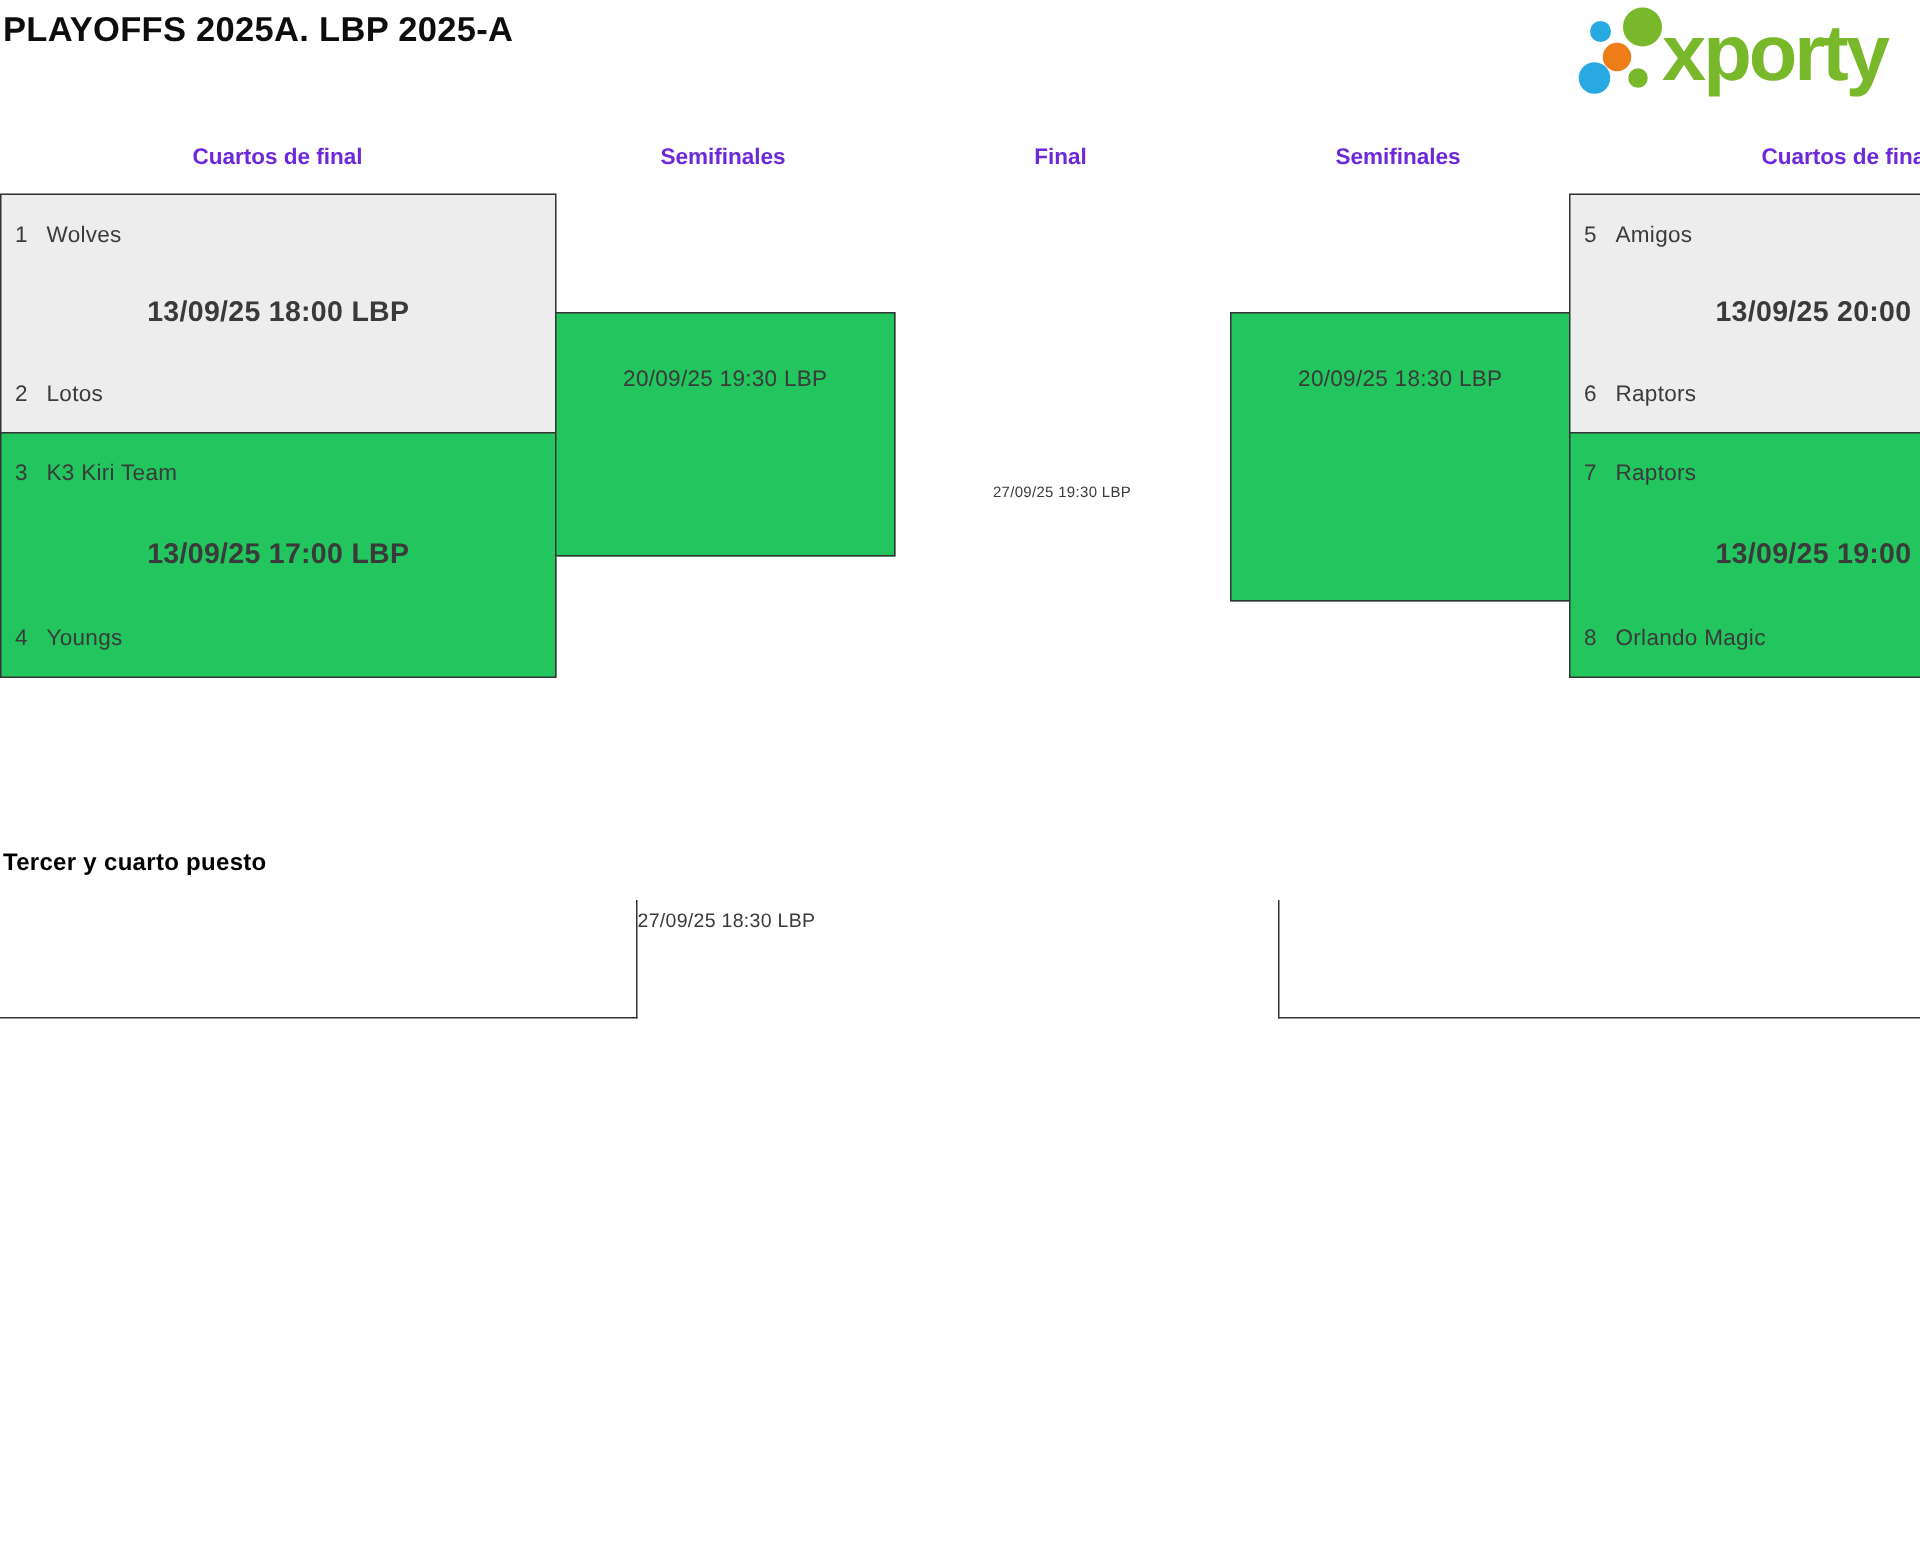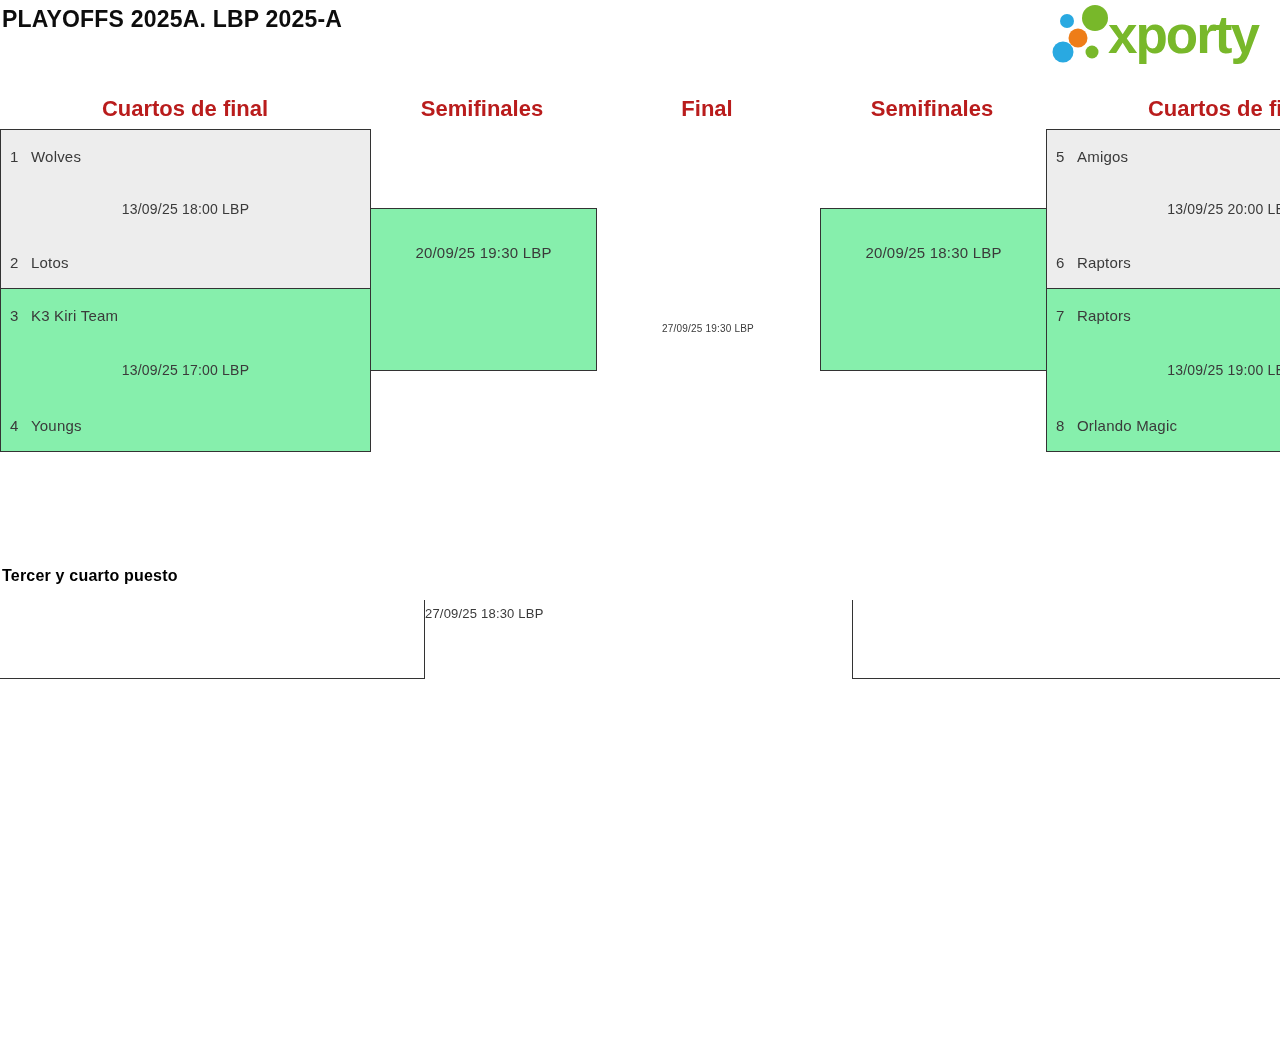--- a/index.html
+++ b/index.html
@@ -8,40 +8,40 @@
   .abs { position:absolute; }
 
   
   .title-block { left:2px; top:3px; }
   .title-line { font-size:23px; font-weight:600; color:#0d0d0d; line-height:33px; letter-spacing:0.2px; }
 
   
   .logo-svg { left:1048px; top:0px; }
 
   
-  .round-label { top:96px; transform:translateX(-50%); font-size:22px; font-weight:600;
-                 color:#b91c1c; white-space:nowrap; }
+  .round-label { top:96px; transform:translateX(-50%); font-size:15px; font-weight:600;
+                 color:#6d28d9; white-space:nowrap; }
 
   
-  .match-box { border:1px solid #333333; background:#86efac; }
+  .match-box { border:1px solid #333333; background:#22c55e; }
   .match-box.shaded { background:#ededed; }
   .team-row { position:absolute; left:0; width:100%; display:flex; align-items:center;
               padding-left:9px; font-size:15px; color:#3a3a3a; letter-spacing:0.2px; white-space:nowrap; }
   .team-row .seed { width:21px; flex:0 0 21px; }
   .row-a { top:18px; }
   .row-b { bottom:17px; }
   .match-date { position:absolute; left:0; width:100%; top:50%; transform:translateY(-50%);
-                text-align:center; font-size:14px; color:#3a3a3a; letter-spacing:0.2px; white-space:nowrap; }
+                text-align:center; font-size:19px; color:#3a3a3a; letter-spacing:0.2px; white-space:nowrap;font-weight:bold; }
   .sf-date { position:absolute; left:0; width:100%; top:35px; text-align:center;
              font-size:15px; color:#3a3a3a; letter-spacing:0.2px; white-space:nowrap; }
 
   .qf1 { left:0px;    top:129px; width:371px; height:160px; }
   .qf2 { left:0px;    top:288px; width:371px; height:164px; }
   .sf1 { left:370px;  top:208px; width:227px; height:163px; }
-  .sf2 { left:820px;  top:208px; width:227px; height:163px; }
+  .sf2 { left:820px;  top:208px; width:227px; height:193px; }
   .qf3 { left:1046px; top:129px; width:370px; height:160px; }
   .qf4 { left:1046px; top:288px; width:370px; height:164px; }
 
   .final-slot { left:596px; top:323px; width:224px; text-align:center; font-size:10px;
                 color:#3a3a3a; letter-spacing:0.2px; white-space:nowrap; }
 
   
   .third-title { left:2px; top:567px; font-size:16px; font-weight:700; color:#000000; letter-spacing:0.2px; }
   .third-left  { left:0px;   top:600px; width:425px; height:79px;
                  border-right:1px solid #333333; border-bottom:1px solid #333333; }

